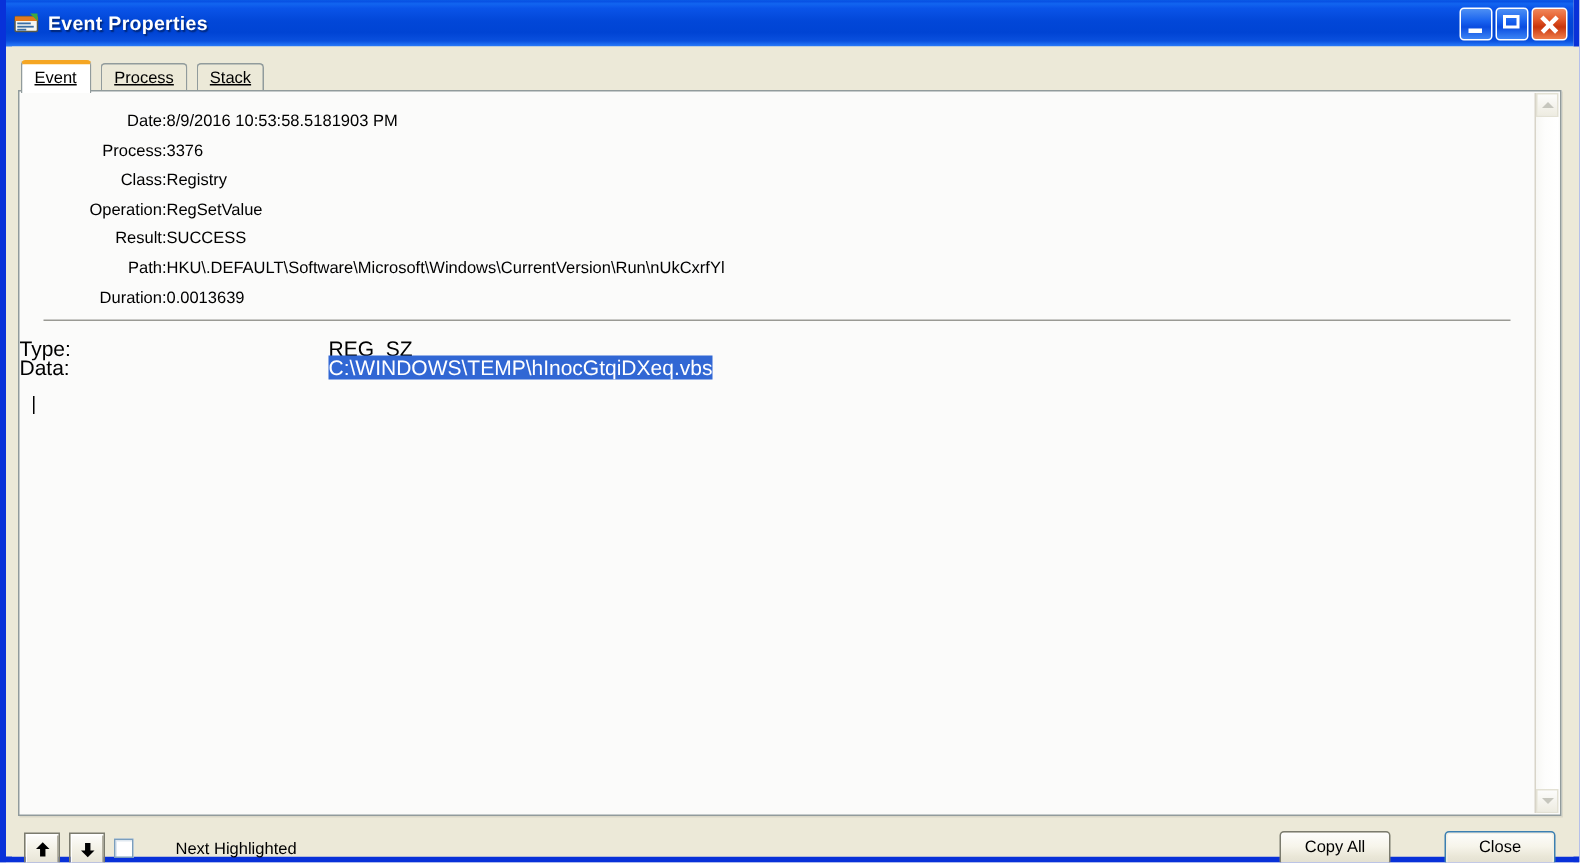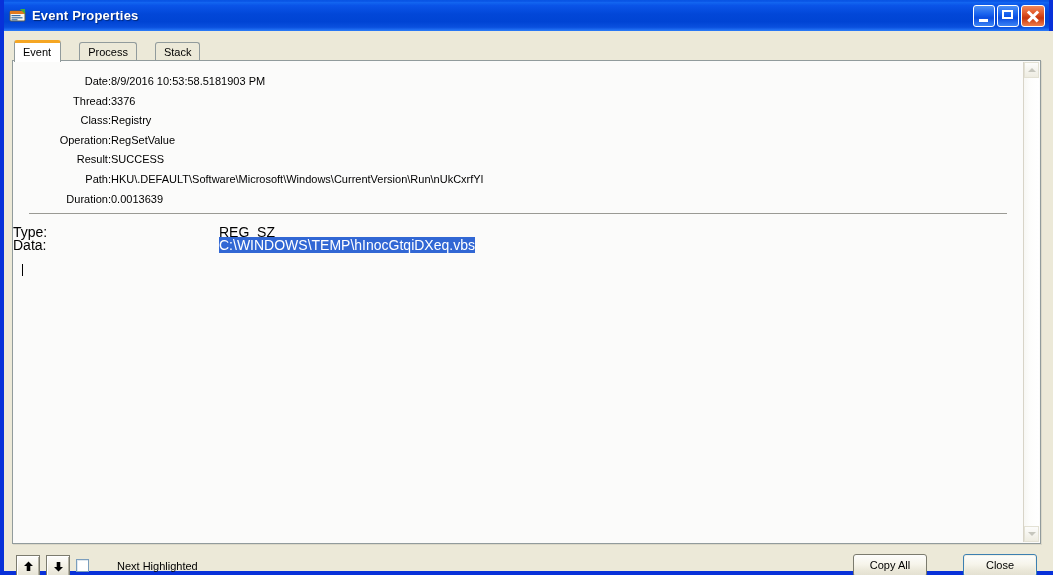--- a/index.html
+++ b/index.html
@@ -129,24 +129,25 @@
   .tab {
     height: 19px;
     padding: 0 8px;
     line-height: 18px;
     font-size: 11px;
     color: #000000;
     background: #ece9d8;
     border: 1px solid #919b9c;
     border-bottom: none;
     border-radius: 3px 3px 0 0;
-    margin-right: 18px;
-    box-sizing: border-box;
-    cursor: default;
-    white-space: nowrap;
+    margin-right: 6px;
+    box-sizing: border-box;
+    cursor: default;
+    white-space: nowrap;
+    text-decoration: underline;
   }
   .tab.active {
     background: #ffffff;
     border-top: 3px solid #f5a623;
     height: 22px;
     line-height: 18px;
     padding: 0 9px 0 8px;
     margin-bottom: -1px;
     position: relative;
     z-index: 3;
@@ -361,21 +362,21 @@
       </div>
 
       <div class="panel">
 
         <div class="fields">
           <div class="field-row">
             <span class="field-label">Date:</span>
             <span class="field-value">8/9/2016 10:53:58.5181903 PM</span>
           </div>
           <div class="field-row">
-            <span class="field-label">Thread:</span>
+            <span class="field-label">Process:</span>
             <span class="field-value">3376</span>
           </div>
           <div class="field-row">
             <span class="field-label">Class:</span>
             <span class="field-value">Registry</span>
           </div>
           <div class="field-row">
             <span class="field-label">Operation:</span>
             <span class="field-value">RegSetValue</span>
           </div>

